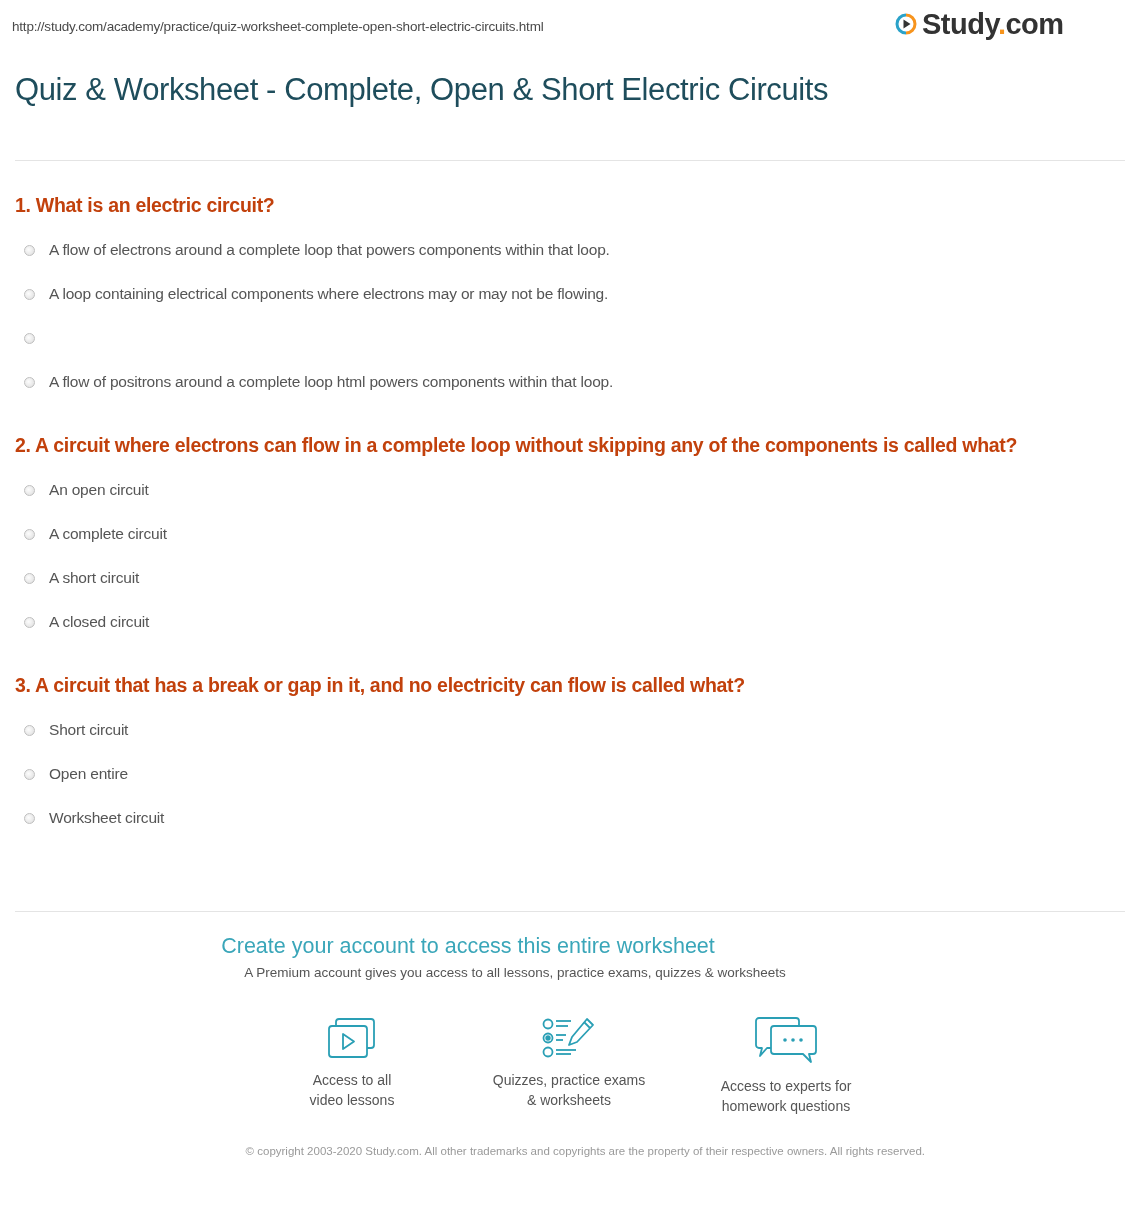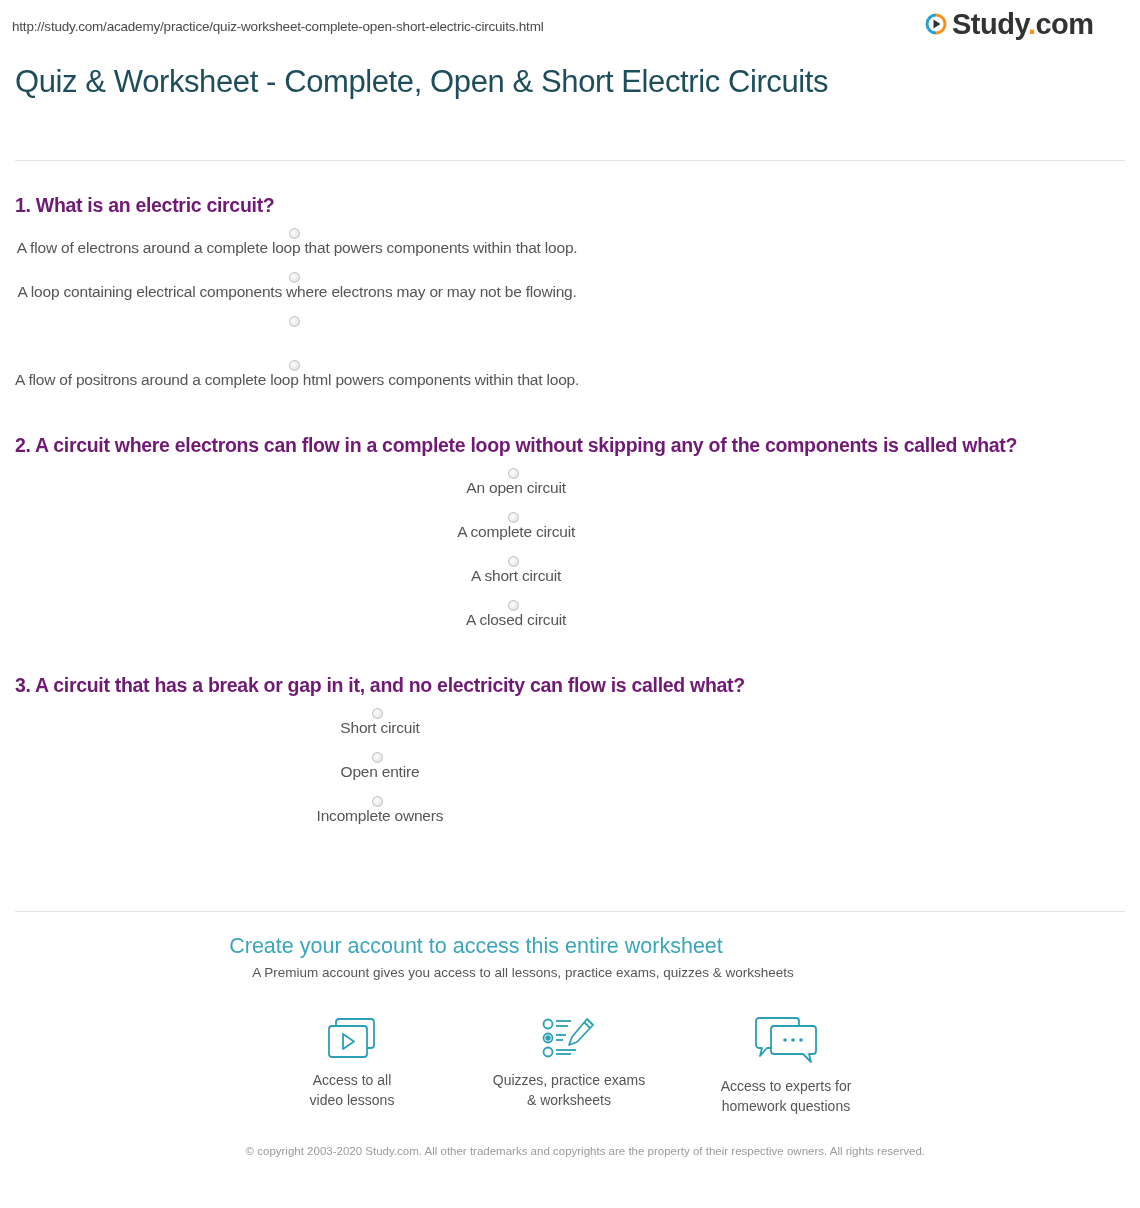--- a/index.html
+++ b/index.html
@@ -1,40 +1,40 @@
 <!DOCTYPE html>
 <html><head>
 <meta charset="utf-8">
 <style>
   html, body { margin: 0; padding: 0; background: #ffffff; }
   body {
     width: 1140px; height: 1208px; position: relative; overflow: hidden;
     font-family: "Liberation Sans", "DejaVu Sans", sans-serif; color: #555;
   }
   .url { position: absolute; left: 12px; top: 19px; font-size: 13.5px; color: #4a4a4a; letter-spacing: -0.2px; }
-  .logo { position: absolute; left: 925px; top: 6px; height: 36px; display: flex; align-items: center; }
+  .logo { position: absolute; left: 895px; top: 6px; height: 36px; display: flex; align-items: center; }
   .logo-mark { width: 22px; height: 22px; margin-right: 5px; }
   .logo-text { font-size: 29px; font-weight: bold; color: #333; letter-spacing: -0.5px; line-height: 36px; }
   .logo-dot { color: #f7941d; }
   .title {
-    position: absolute; left: 15px; top: 62px; width: 820px;
+    position: absolute; left: 15px; top: 70px; width: 820px;
     font-size: 31px; line-height: 39px; color: #1e4d5c; margin: 0; font-weight: normal; letter-spacing: -0.4px;
   }
   .divider { position: absolute; left: 15px; width: 1110px; height: 1px; background: #e4e4e4; }
   .question { position: absolute; left: 15px; }
-  .q-text { font-size: 19.5px; font-weight: bold; color: #701a75; margin: 0; letter-spacing: -0.3px; white-space: nowrap; }
-  .choice { display: flex; align-items: center; height: 44px; flex-direction: column; }
+  .q-text { font-size: 19.5px; font-weight: bold; color: #c2410c; margin: 0; letter-spacing: -0.3px; white-space: nowrap; }
+  .choice { display: flex; align-items: center; height: 44px; }
   .radio {
     width: 11px; height: 11px; border-radius: 50%; margin-left: 9px; margin-right: 14px;
     border: 1px solid #bfbfbf;
     background: radial-gradient(circle at 40% 40%, #fdfdfd 0%, #e6e6e6 70%, #cfcfcf 100%);
     box-sizing: border-box;
   }
   .choice-label { font-size: 15.5px; color: #555; letter-spacing: -0.2px; }
-  .cta { position: absolute; left: 8px; width: 936px; text-align: center; }
+  .cta { position: absolute; left: 0; width: 936px; text-align: center; }
   .cta-title { font-size: 21.5px; color: #3aa6b9; top: 934px; }
   .cta-sub { font-size: 13.5px; color: #555; top: 965px; margin-left: 47px; }
   .features { position: absolute; top: 1016px; left: 0; width: 1140px; }
   .feature { position: absolute; width: 200px; text-align: center; }
   .feature svg { display: block; margin: 0 auto; }
   .feature-label { font-size: 14px; color: #555; line-height: 20px; margin-top: 10px; }
   .copyright {
     position: absolute; left: 215px; width: 710px; top: 1143px; text-align: right;
     font-size: 11.5px; color: #9a9a9a; line-height: 17px;
   }
@@ -106,21 +106,21 @@
     <div class="choice">
         <span class="radio"></span>
         <span class="choice-label">Short circuit</span>
       </div>
     <div class="choice">
         <span class="radio"></span>
         <span class="choice-label">Open entire</span>
       </div>
     <div class="choice">
         <span class="radio"></span>
-        <span class="choice-label">Incomplete owners</span>
+        <span class="choice-label">Worksheet circuit</span>
       </div>
   </div>
 </div>
 
 <div class="divider" style="top:911px"></div>
 
 <div class="cta cta-title">Create your account to access this entire worksheet</div>
 <div class="cta cta-sub">A Premium account gives you access to all lessons, practice exams, quizzes &amp; worksheets</div>
 
 <div class="features">

